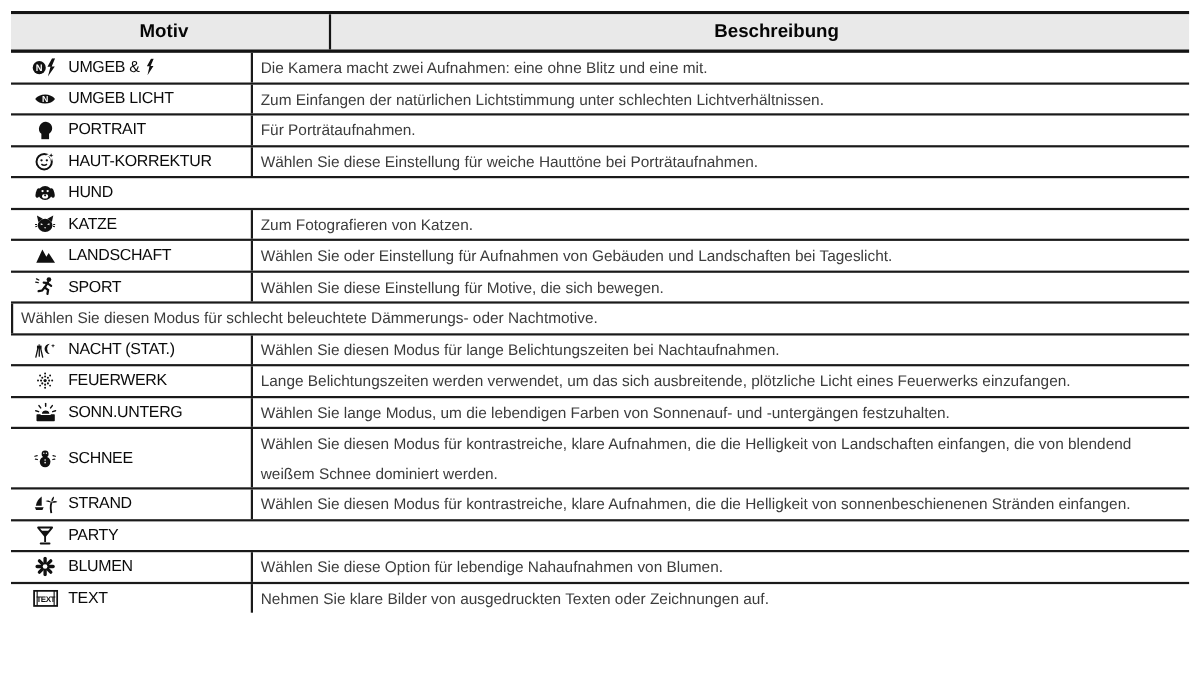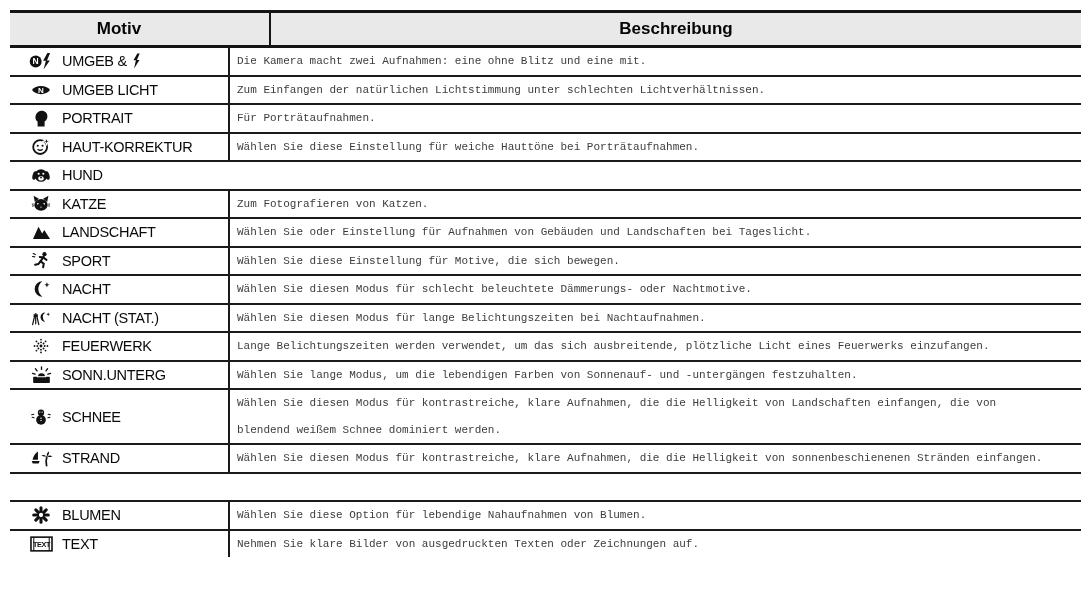--- a/index.html
+++ b/index.html
@@ -1,29 +1,29 @@
 <!DOCTYPE html>
 <html><head>
 <meta charset="utf-8">
 <style>
   html,body{margin:0;padding:0;background:#ffffff;}
   body{width:1092px;height:616px;position:relative;font-family:"Liberation Sans",sans-serif;overflow:hidden;}
   .scene-table{position:absolute;left:10px;top:10px;width:1071px;border-top:3px solid #141414;}
   .header-row{display:flex;background:#e9e9e9;border-bottom:3px solid #141414;height:32px;}
-  .hcell{font-weight:bold;font-size:17px;color:#050505;display:flex;align-items:center;justify-content:center;}
+  .hcell{font-weight:bold;font-size:17px;color:#050505;display:flex;align-items:center;justify-content:center;padding-left:30px;}
   .hcell-motiv{width:218px;}
   .hcell-beschr{flex:1;border-left:2px solid #141414;margin-left:41px;}
   .row{display:flex;border-bottom:2px solid #1a1a1a;min-height:26.5px;}
   .row:last-child{border-bottom:none;align-items:center;}
   .cell-motiv{width:218px;box-sizing:border-box;display:flex;align-items:center;padding-left:17px;}
   .icon{width:28px;flex:none;display:flex;align-items:center;justify-content:center;}
   .icon svg{display:block;}
   .label{font-weight:normal;font-size:14.5px;letter-spacing:-0.3px;color:#0a0a0a;white-space:nowrap;margin-left:7px;}
   .bolt-suffix{margin-left:3px;display:flex;align-items:center;}
-  .cell-desc{flex:1;border-left:2px solid #1a1a1a;padding:0 28px 0 7px;font-size:11px;line-height:26.5px;color:#3c3c3c;display:flex;flex-direction:column;justify-content:center;font-family:Liberation Mono, monospace;}
+  .cell-desc{flex:1;border-left:2px solid #1a1a1a;padding:0 28px 0 7px;font-size:14px;line-height:26.5px;color:#3c3c3c;display:flex;flex-direction:column;justify-content:center;}
   .ic{fill:#111;}
 </style>
 </head>
 <body>
 
 <div class="scene-table">
 
   <div class="header-row">
     <div class="hcell hcell-motiv">Motiv</div>
     <div class="hcell hcell-beschr">Beschreibung</div>
@@ -164,29 +164,20 @@
         </svg>
       </span>
       <span class="label">SPORT</span>
     </div>
     <div class="cell-desc">
         <span>Wählen Sie diese Einstellung für Motive, die sich bewegen.</span>
       </div>
   </div>
 
   <div class="row">
-    <div class="cell-motiv">
-      <span class="icon">
-        <svg width="20" height="18" viewBox="0 0 18 17">
-          <path class="ic" d="M10.3 1.2 A7.1 7.1 0 1 0 10.3 15.8 A8.9 8.9 0 0 1 10.3 1.2 Z"></path>
-          <path class="ic" d="M14.6 2 L15.3 3.9 L17.2 4.6 L15.3 5.3 L14.6 7.2 L13.9 5.3 L12 4.6 L13.9 3.9 Z"></path>
-        </svg>
-      </span>
-      <span class="label">NACHT</span>
-    </div>
     <div class="cell-desc">
         <span>Wählen Sie diesen Modus für schlecht beleuchtete Dämmerungs- oder Nachtmotive.</span>
       </div>
   </div>
 
   <div class="row">
     <div class="cell-motiv">
       <span class="icon">
         <svg width="22" height="18" viewBox="0 0 20 18">
           <rect class="ic" x="2.6" y="5.2" width="4.2" height="2.8"></rect>
@@ -299,20 +290,31 @@
         </svg>
       </span>
       <span class="label">STRAND</span>
     </div>
     <div class="cell-desc">
         <span>Wählen Sie diesen Modus für kontrastreiche, klare Aufnahmen, die die Helligkeit von sonnenbeschie­nenen Stränden einfangen.</span>
       </div>
   </div>
 
   <div class="row">
+    <div class="cell-motiv">
+      <span class="icon">
+        <svg width="18" height="18" viewBox="0 0 16 17">
+          <path d="M2 1.5 H14 L8 8.8 Z" fill="#fff" stroke="#111" stroke-width="1.6" stroke-linejoin="round"></path>
+          <path class="ic" d="M4.3 4.2 H11.7 L8 8.8 Z"></path>
+          <path d="M8 8.8 V14" stroke="#111" stroke-width="1.6"></path>
+          <path d="M4.2 15.2 H11.8" stroke="#111" stroke-width="1.6" stroke-linecap="round"></path>
+        </svg>
+      </span>
+      <span class="label">PARTY</span>
+    </div>
   </div>
 
   <div class="row">
     <div class="cell-motiv">
       <span class="icon">
         <svg width="18" height="18" viewBox="0 0 16 16">
           <g stroke="#111" stroke-width="2.7" stroke-linecap="round">
             <path d="M8 1.5 V14.5"></path>
               <path d="M1.5 8 H14.5"></path>
               <path d="M3.4 3.4 L12.6 12.6"></path>

